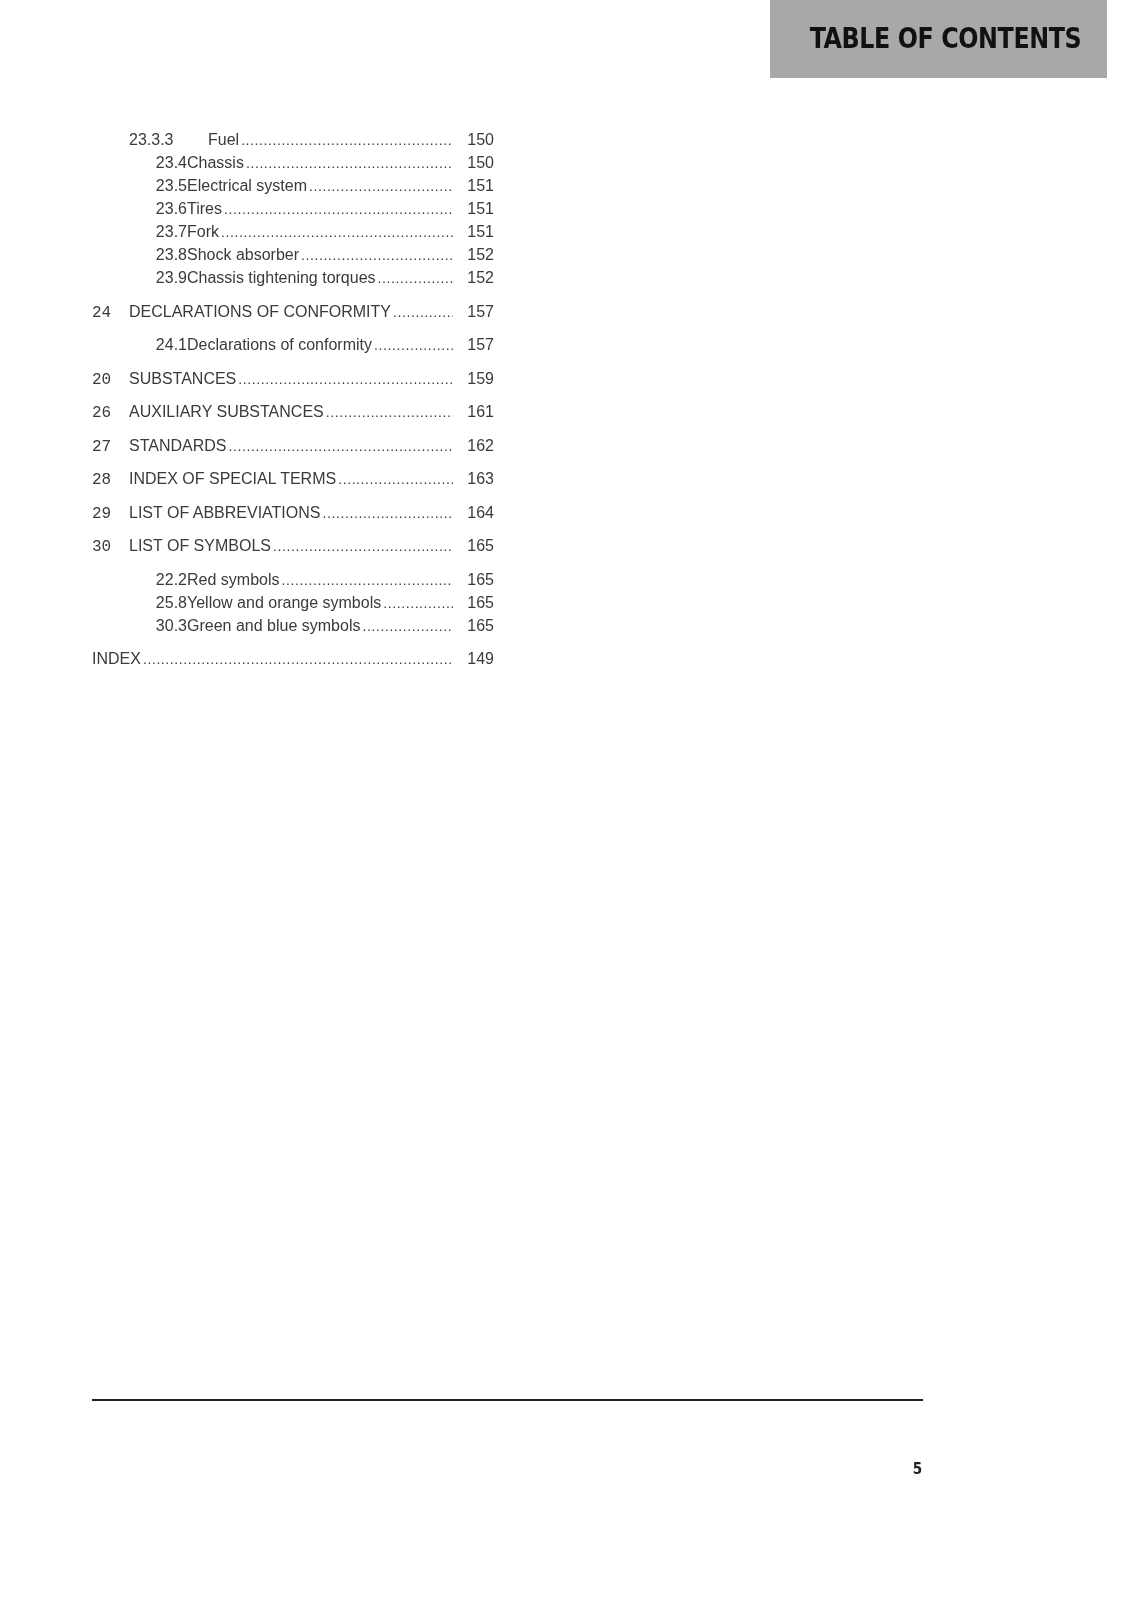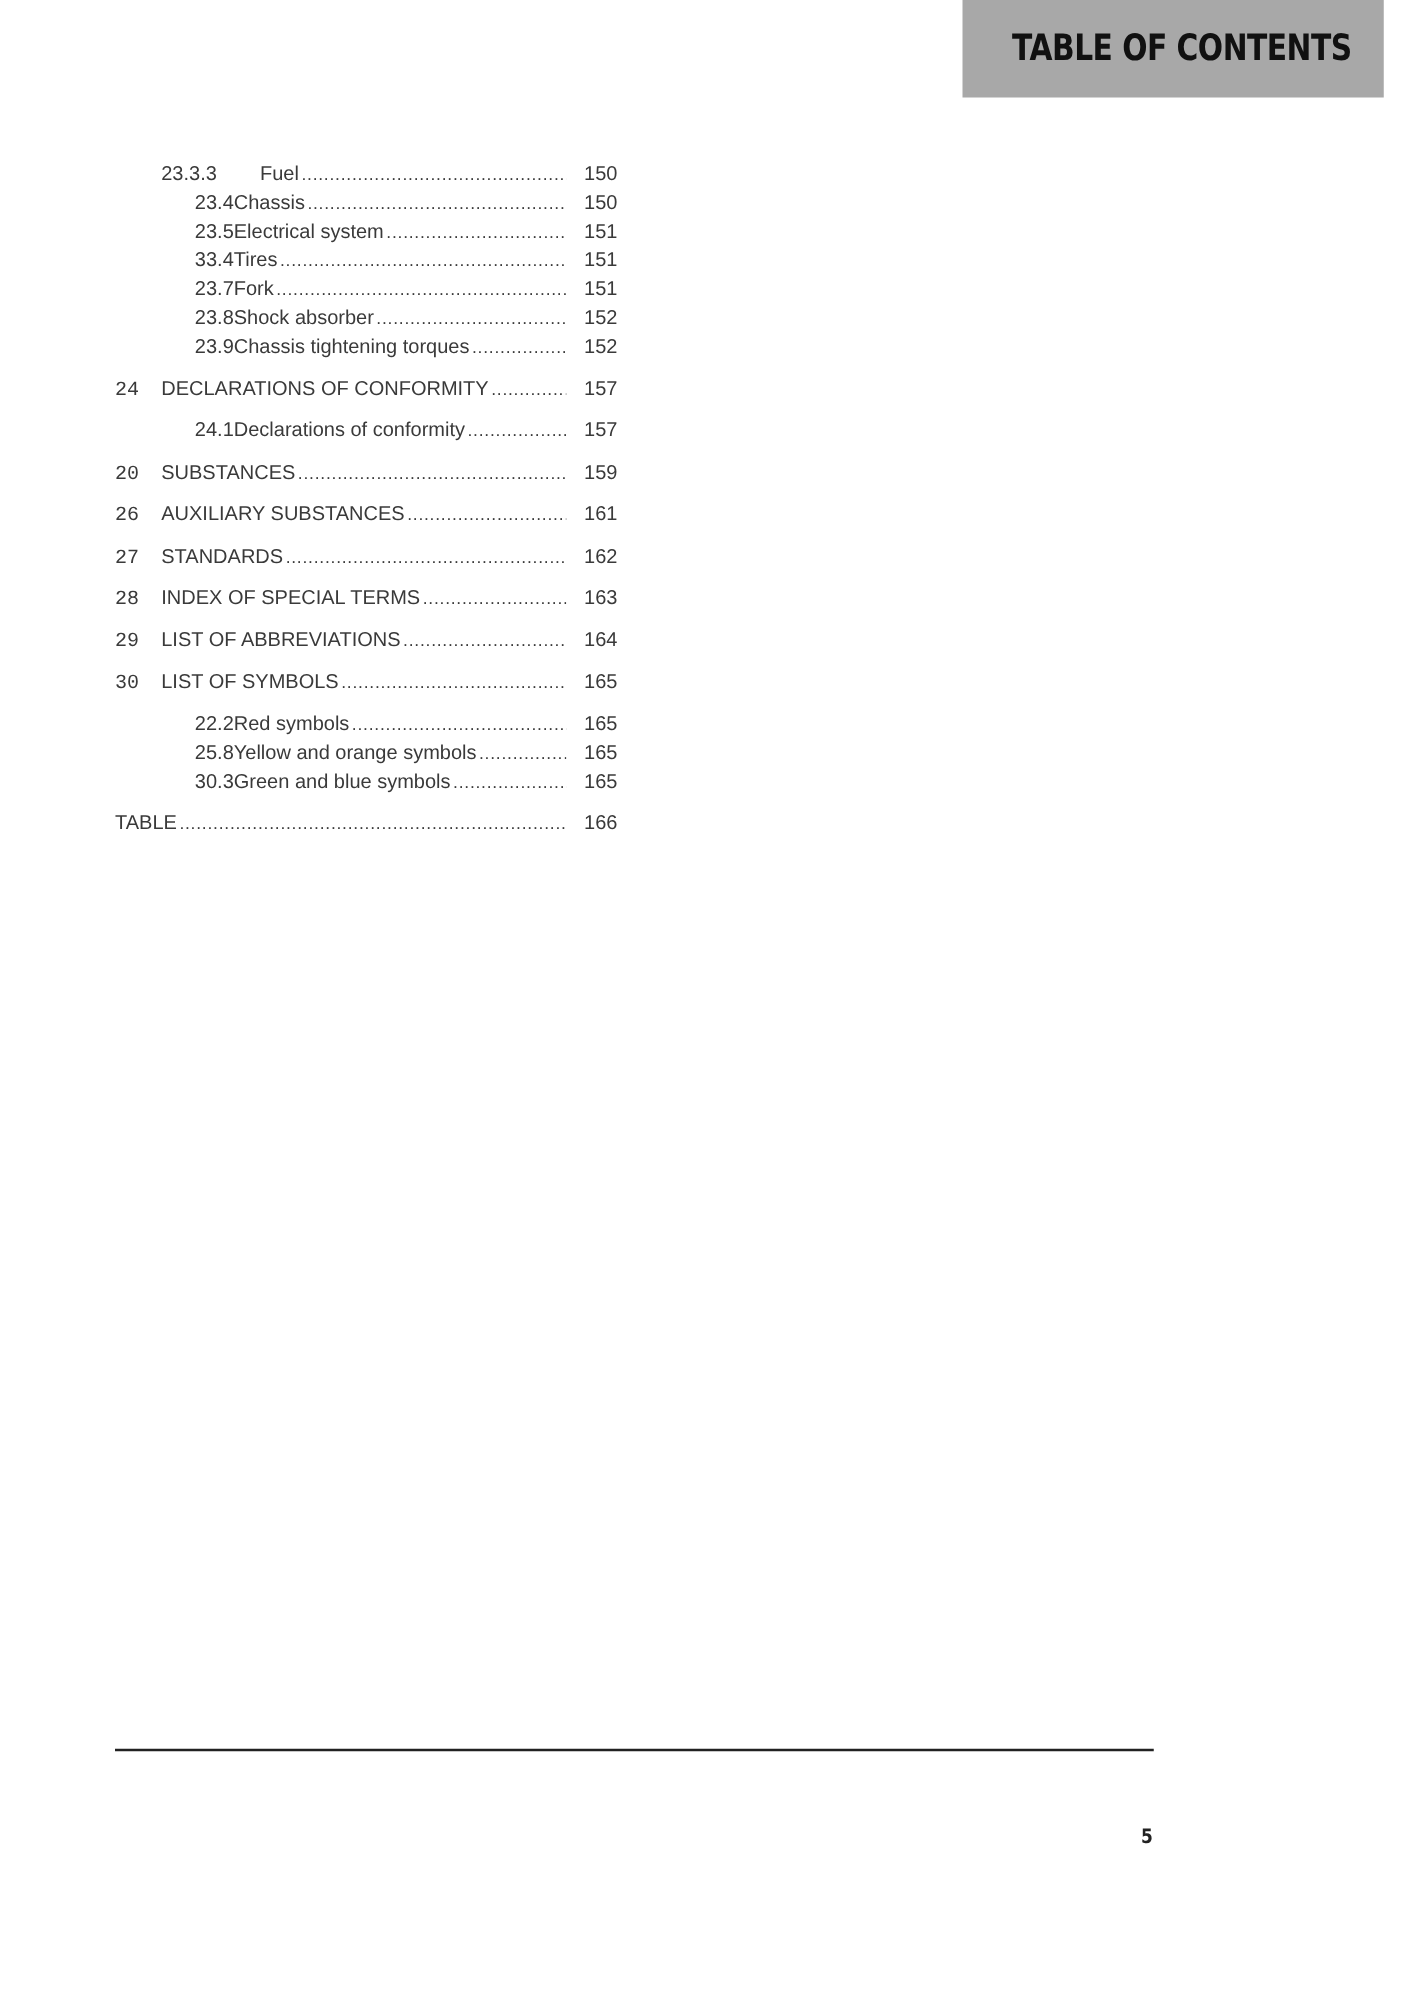--- a/index.html
+++ b/index.html
@@ -119,21 +119,21 @@
     <span class="leader"></span>
     <span class="page">150</span>
   </div>
   <div class="row lvl2">
     <span class="num">23.5</span>
     <span class="title">Electrical system</span>
     <span class="leader"></span>
     <span class="page">151</span>
   </div>
   <div class="row lvl2">
-    <span class="num">33.4</span>
+    <span class="num">23.6</span>
     <span class="title">Tires</span>
     <span class="leader"></span>
     <span class="page">151</span>
   </div>
   <div class="row lvl2">
     <span class="num">23.7</span>
     <span class="title">Fork</span>
     <span class="leader"></span>
     <span class="page">151</span>
   </div>
@@ -210,20 +210,20 @@
     <span class="page">165</span>
   </div>
   <div class="row lvl2">
     <span class="num">30.3</span>
     <span class="title">Green and blue symbols</span>
     <span class="leader"></span>
     <span class="page">165</span>
   </div>
   <div class="row lvl0 gap-before">
     <span class="num"></span>
-    <span class="title">TABLE</span>
-    <span class="leader"></span>
-    <span class="page">166</span>
+    <span class="title">INDEX</span>
+    <span class="leader"></span>
+    <span class="page">149</span>
   </div>
 </div>
 
 <div class="footer-rule"></div>
 <div class="page-number">5</div>
 
 </body></html>

